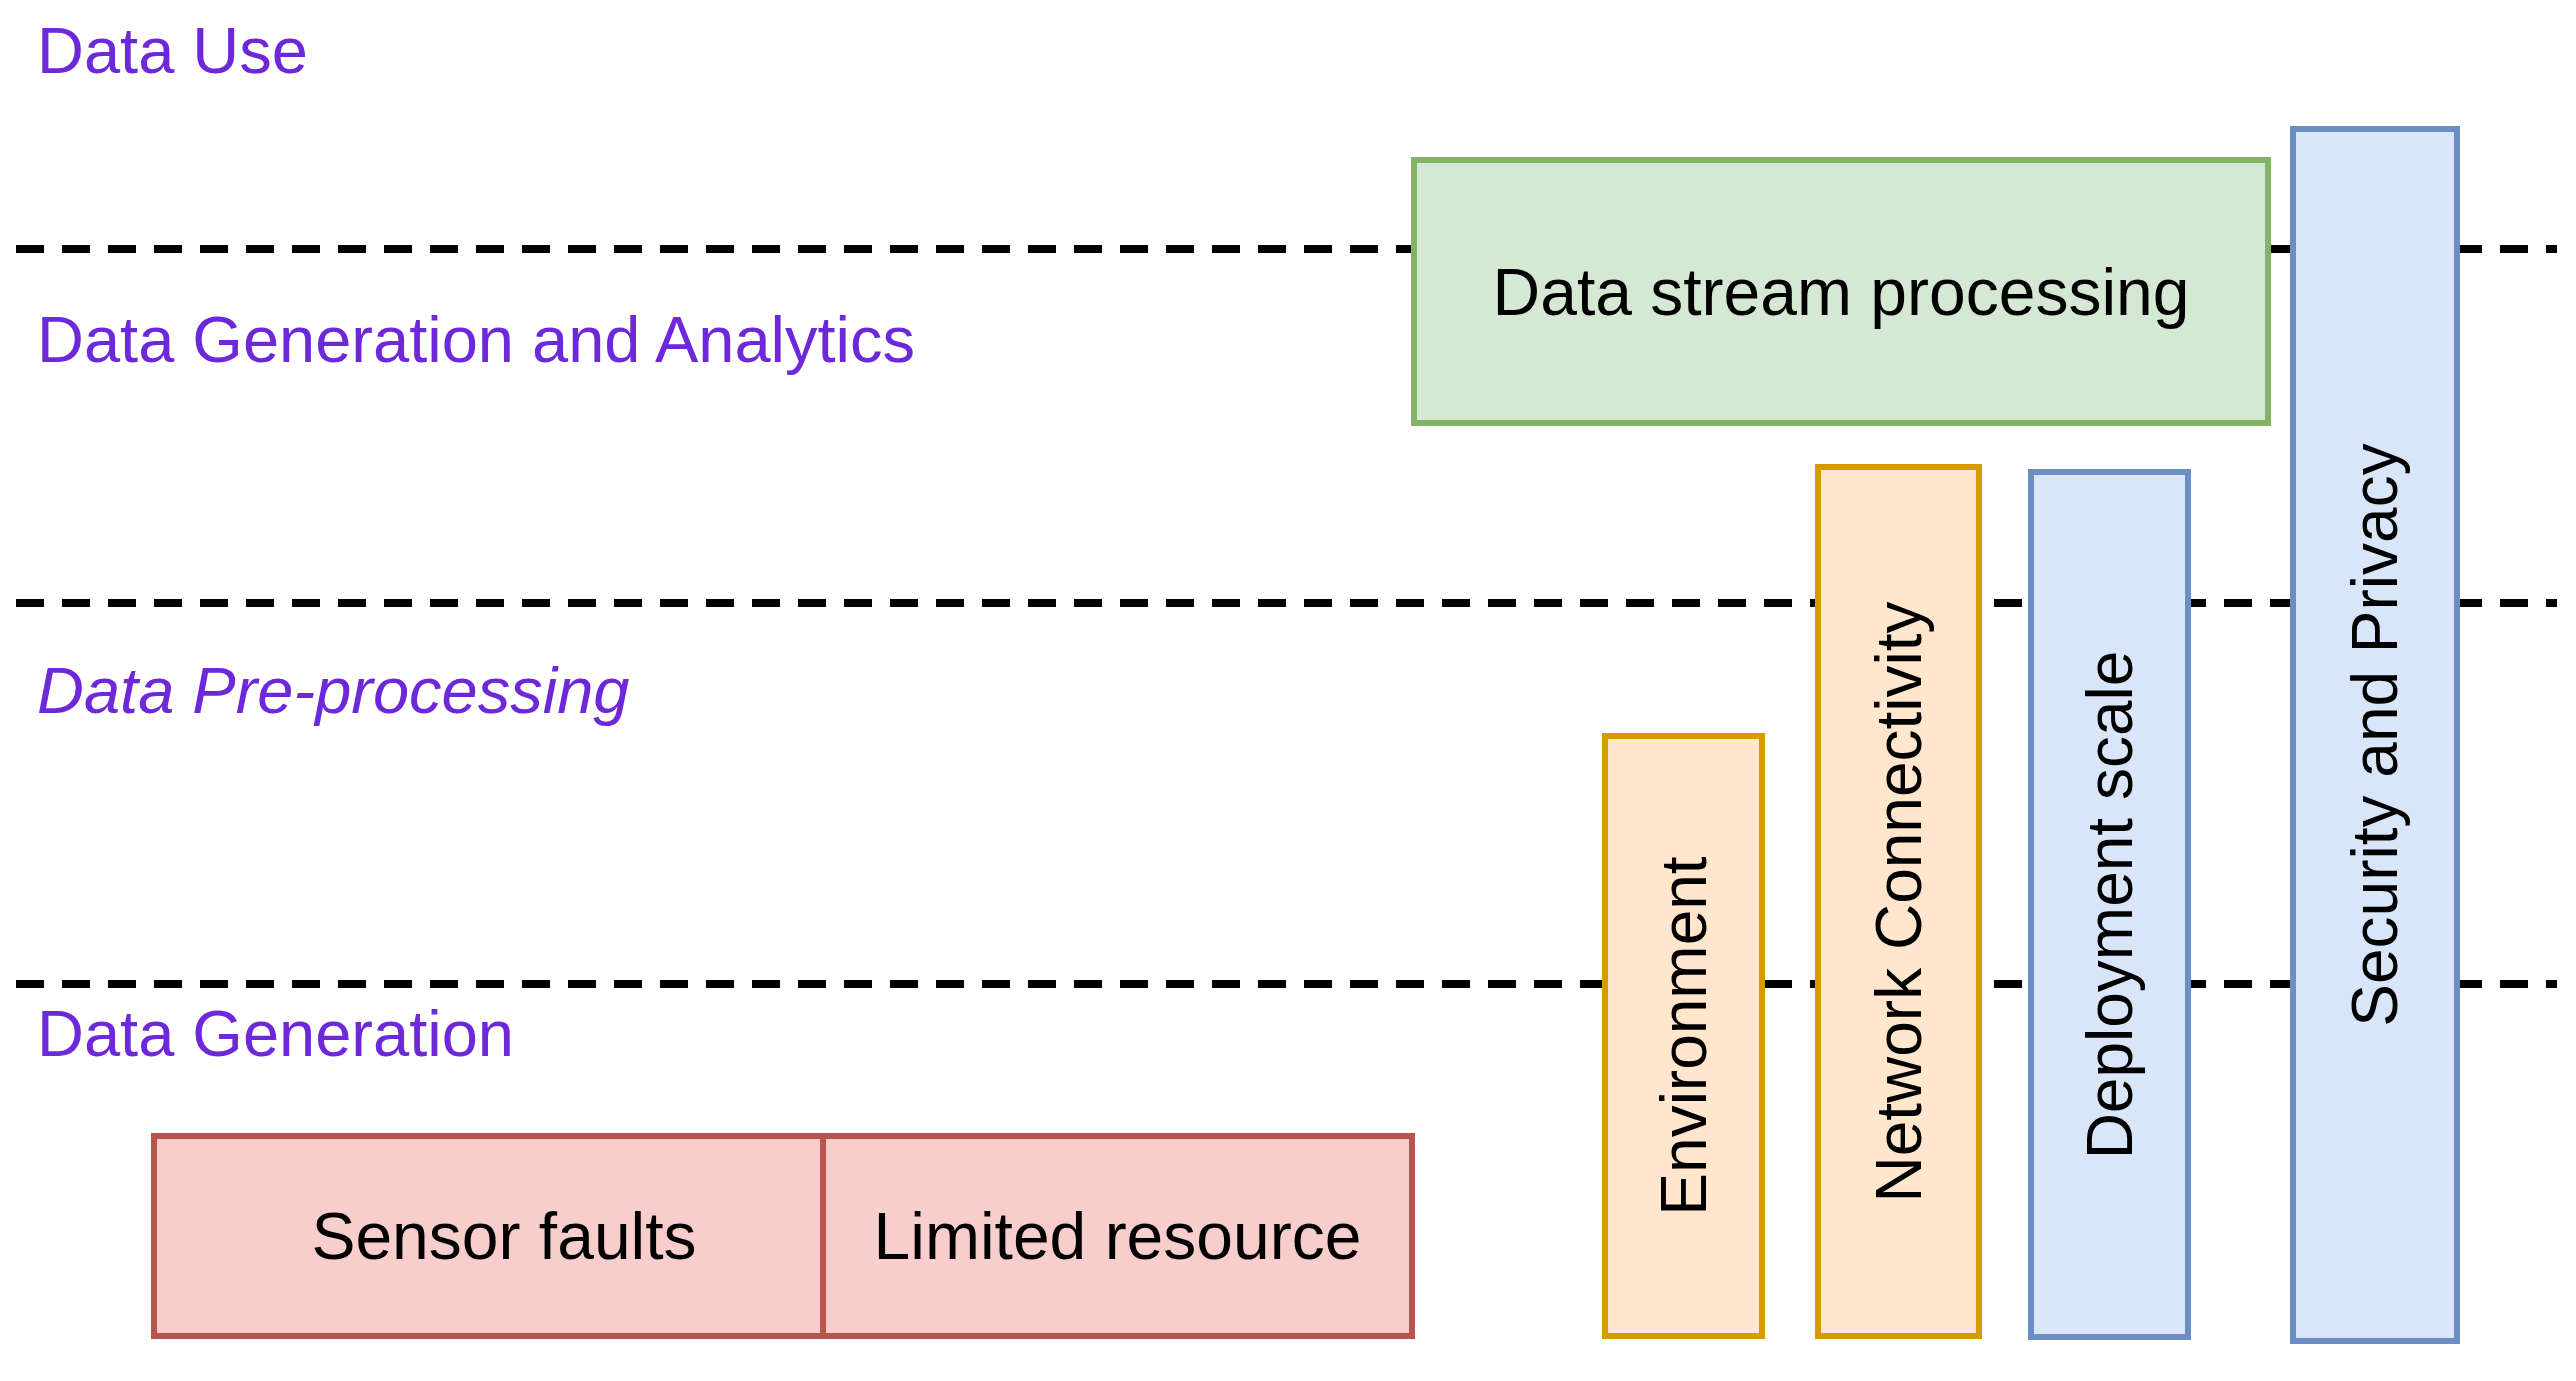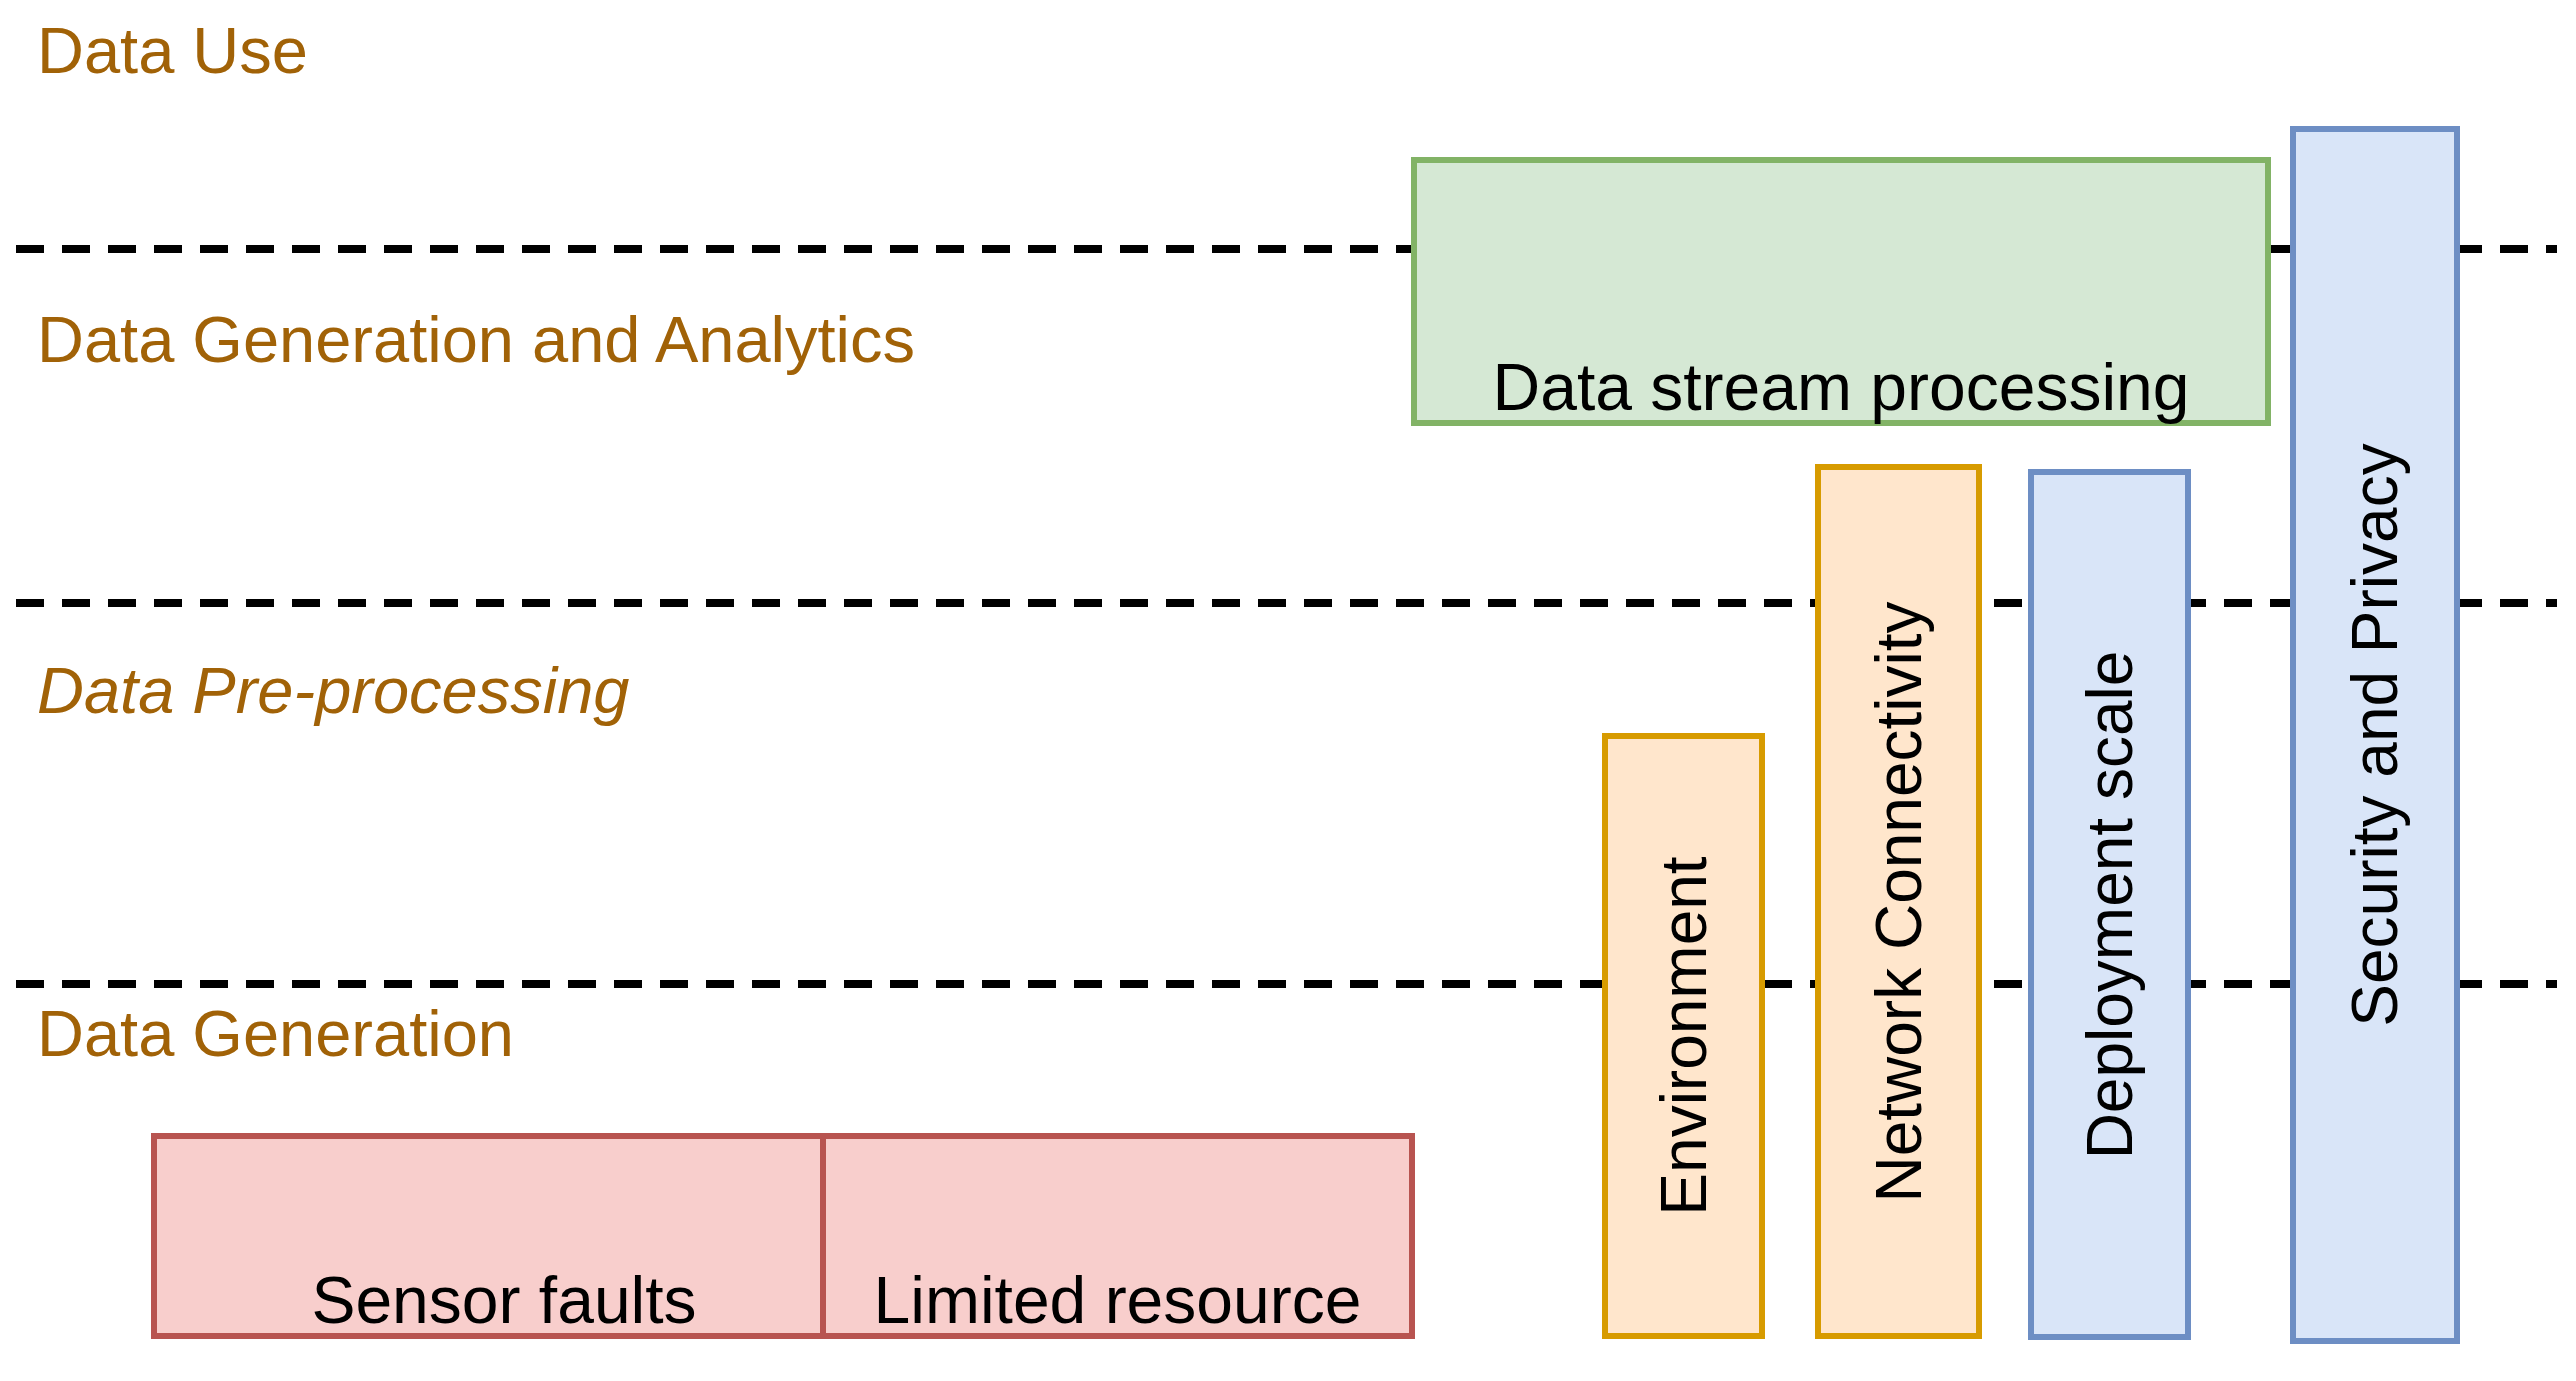--- a/index.html
+++ b/index.html
@@ -17,21 +17,21 @@
     overflow: hidden;
   }
 
   
   .lane-label {
     position: absolute;
     left: 37px;
     font-size: 65px;
     line-height: 1;
     white-space: nowrap;
-    color: #a16207;
+    color: #6d28d9;
   }
   #lane-label-0 { top: 18.4px; }
   #lane-label-1 { top: 307px; }
   #lane-label-2 { top: 658px; font-style: italic; }
   #lane-label-3 { top: 1001px; text-align: center; }
 
   
   .divider {
     position: absolute;
     left: 15.5px;
@@ -47,21 +47,21 @@
   #divider-0 { top: 245px; }
   #divider-1 { top: 599px; }
   #divider-2 { top: 980px; }
 
   
   .box {
     position: absolute;
     box-sizing: border-box;
     z-index: 2;
     display: flex;
-    align-items: flex-end;
+    align-items: center;
     justify-content: center;
   }
   .box .h-label {
     font-size: 66px;
     line-height: 1;
     white-space: nowrap;
     text-align: center;
   }
   .box .v-label {
     position: absolute;

